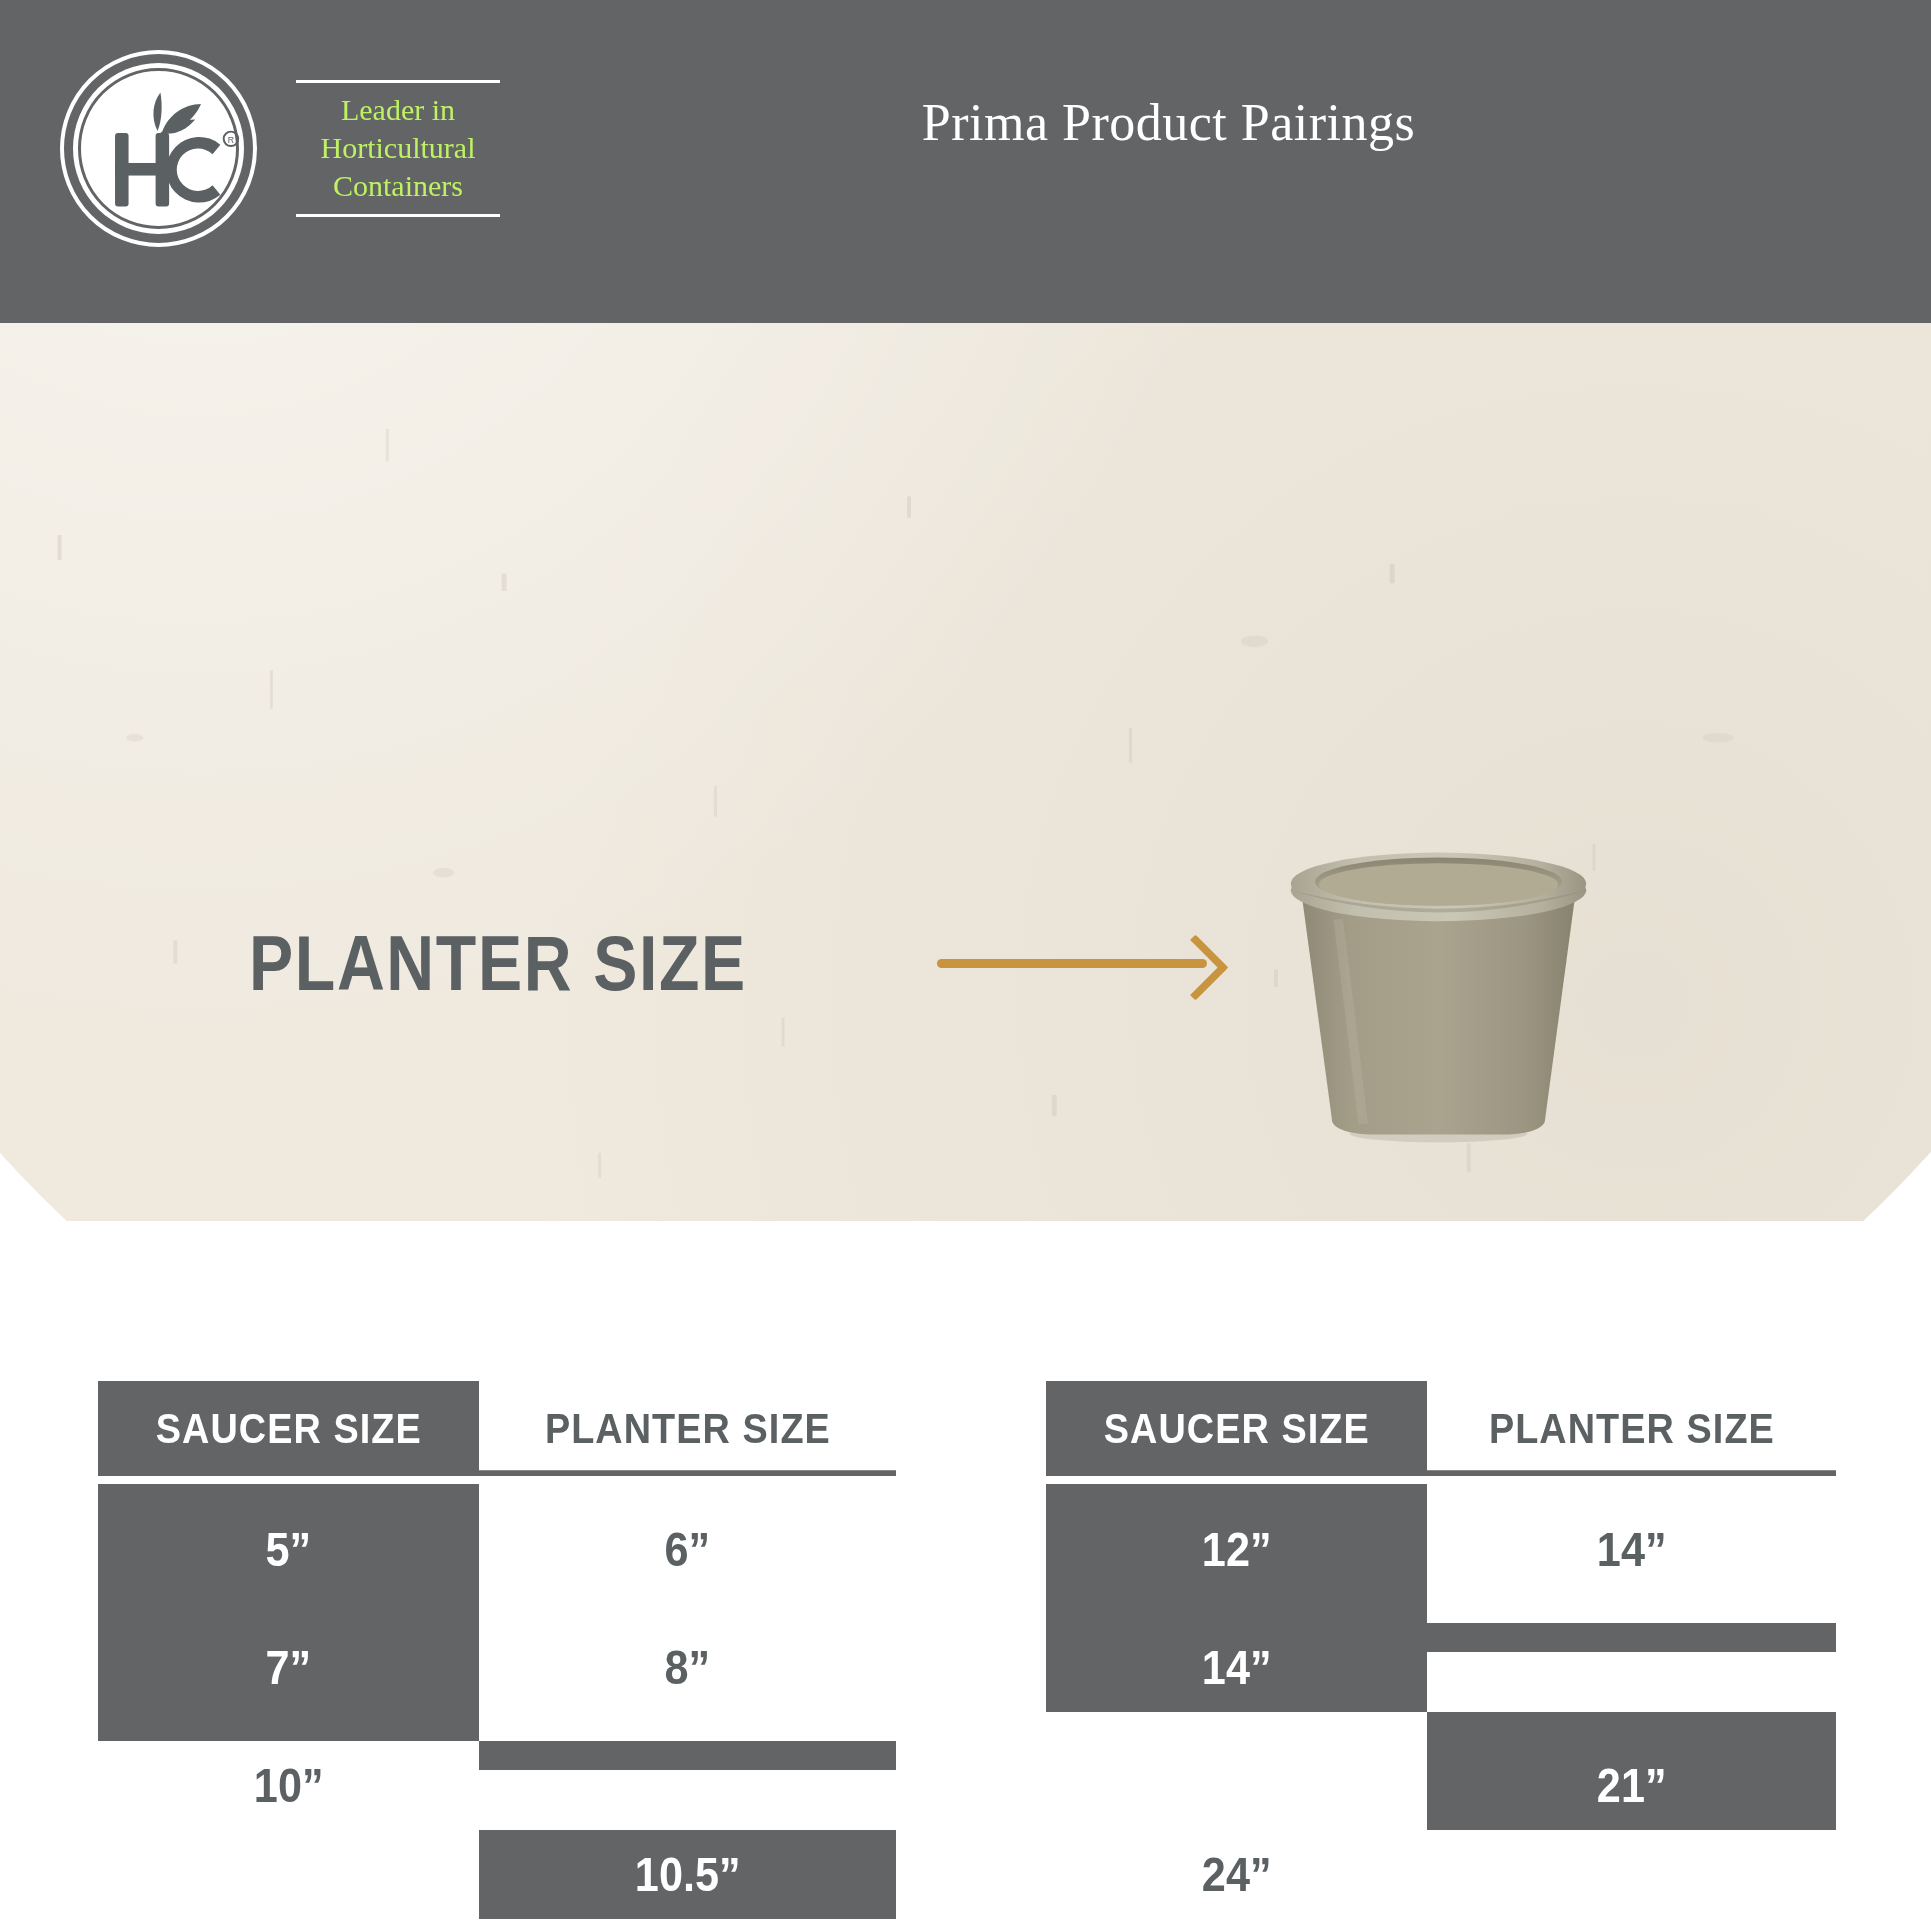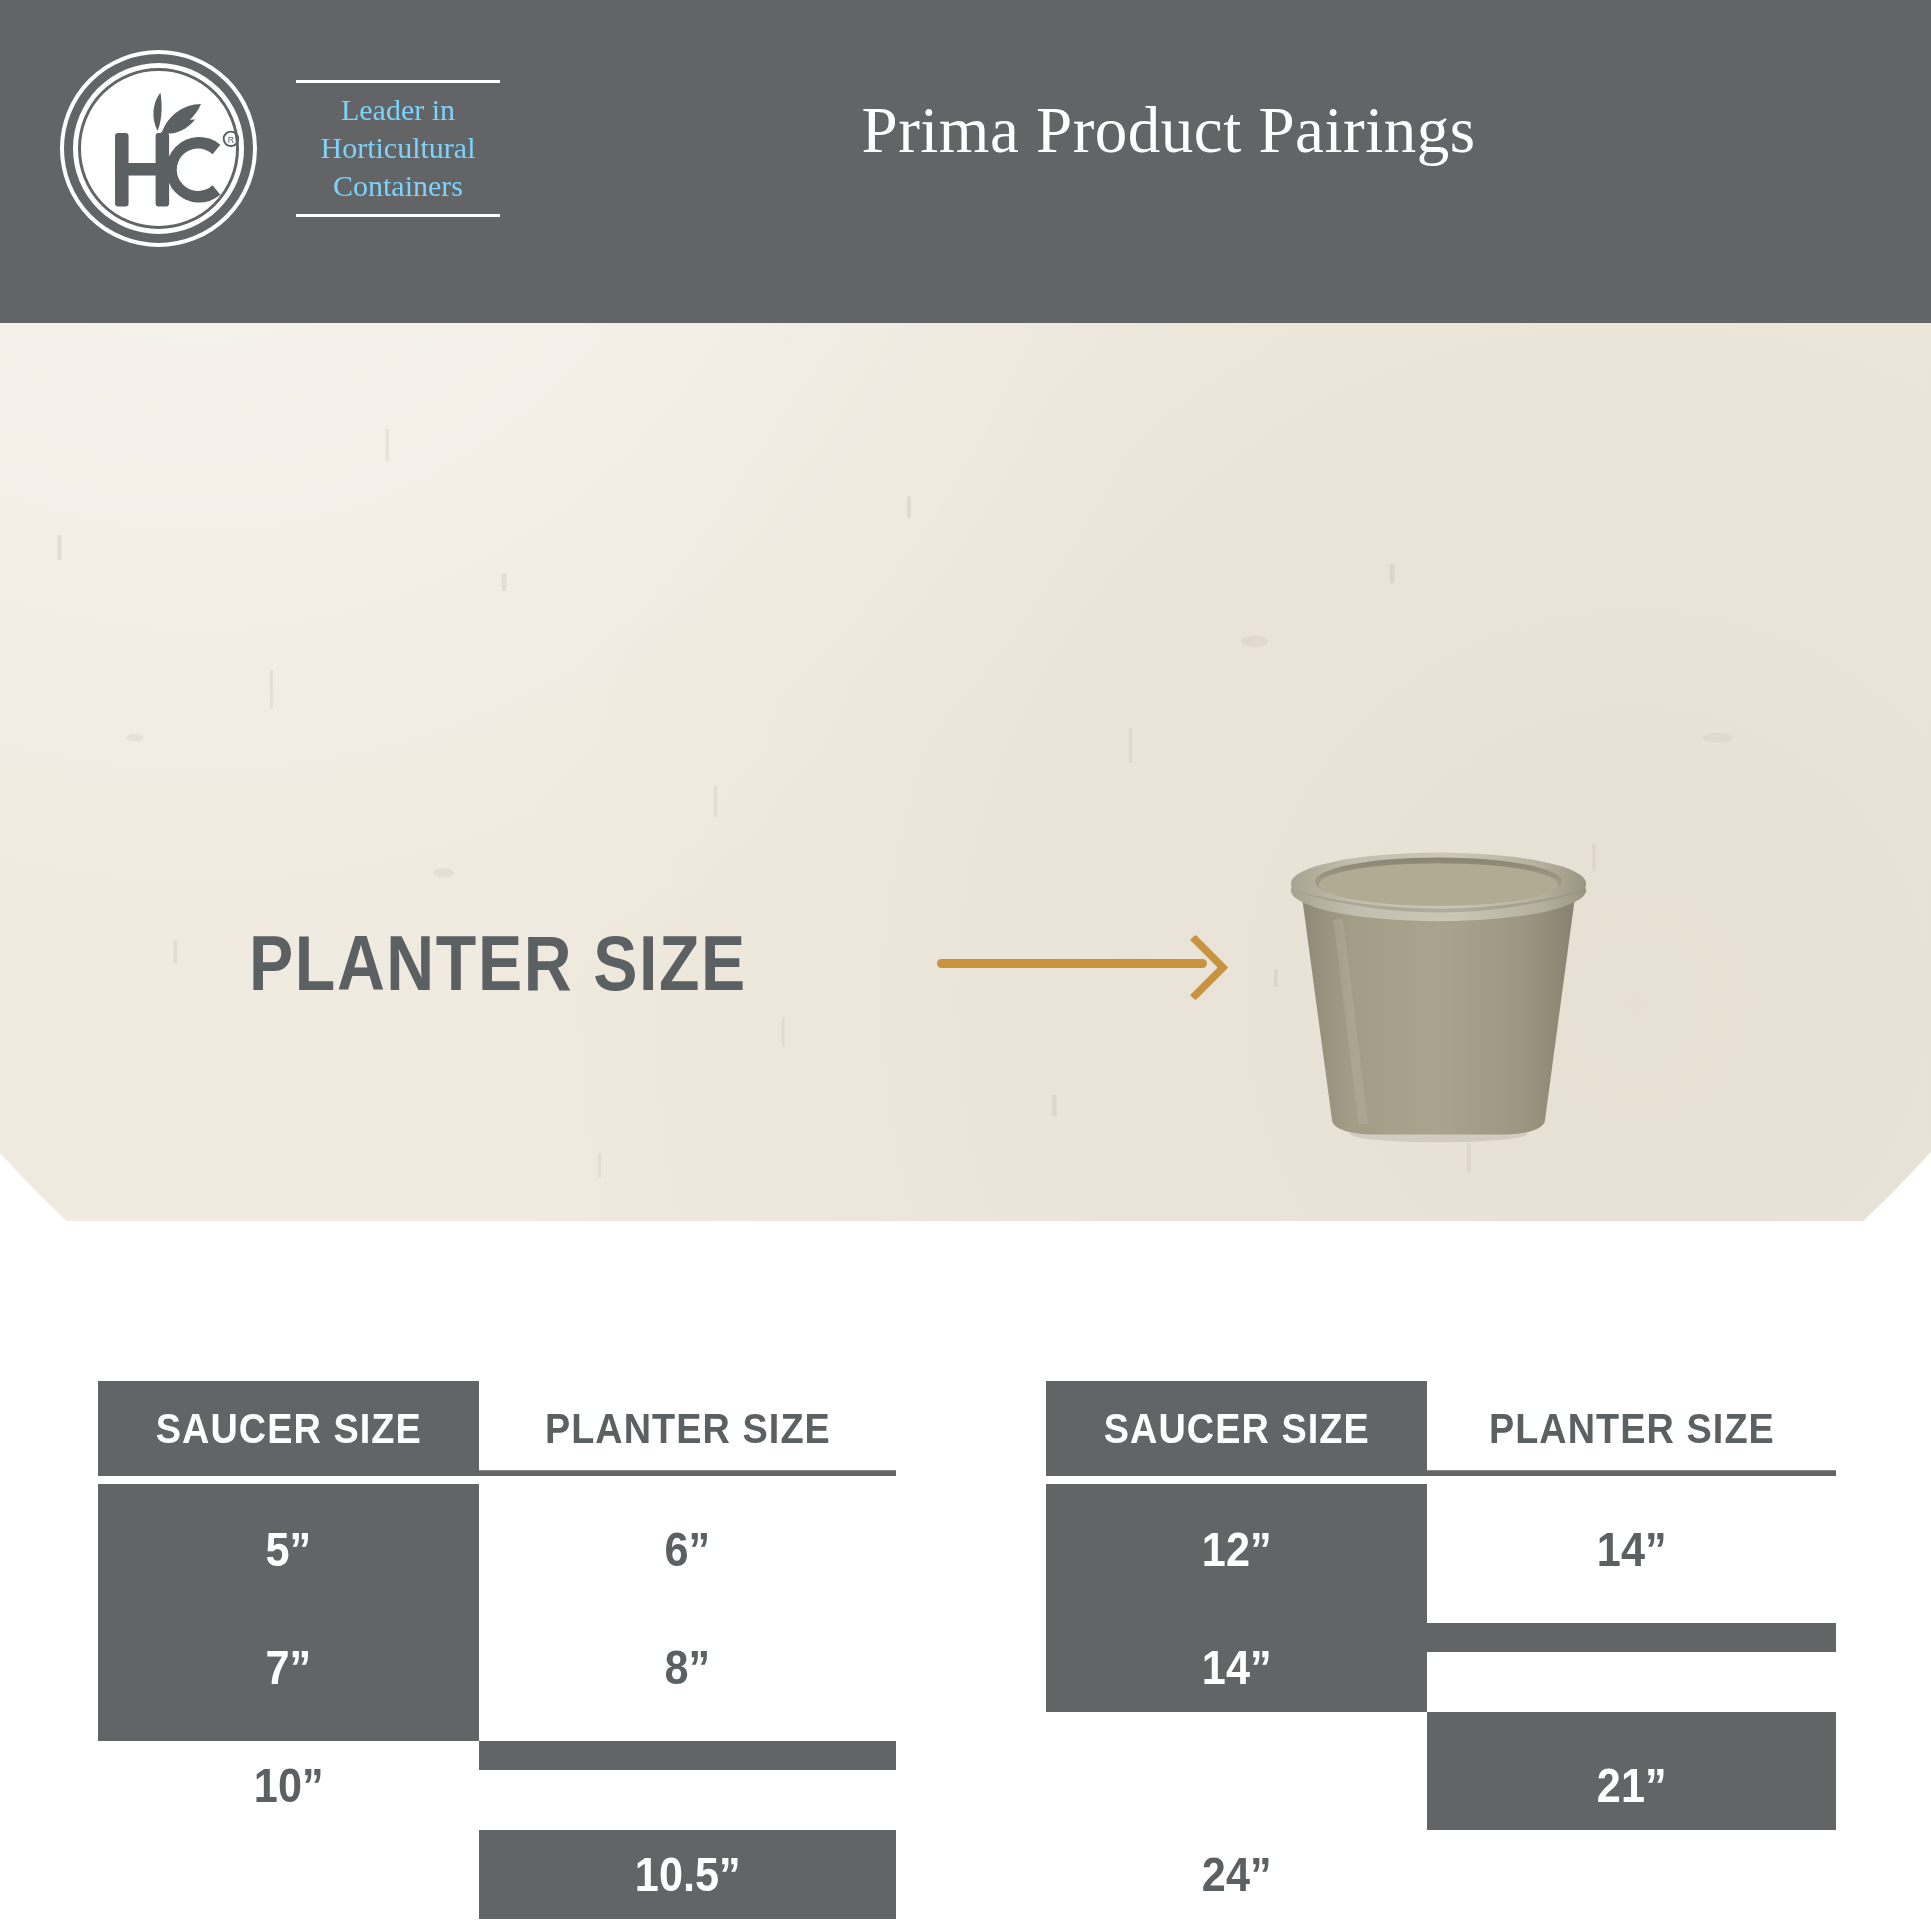--- a/index.html
+++ b/index.html
@@ -42,40 +42,40 @@
     border-radius:50%;
     border:3.9px solid #636466;
     box-sizing:border-box;
   }
   .logo-svg{position:absolute;left:0;top:0;width:197px;height:197px;}
 
   .logo-tagline{
     position:relative;
     width:216px;
     text-align:center;
-    color:#7dd3fc;
+    color:#bef264;
     font-family:"Liberation Serif", serif;
     font-size:30px;
     line-height:38px;
     padding:10.6px 0 12.6px 0;
   }
   .logo-tagline:before,
   .logo-tagline:after{
     content:"";position:absolute;left:5.8px;right:5.8px;height:2.9px;background:#ffffff;
   }
   .logo-tagline:before{top:0;}
   .logo-tagline:after{bottom:0;}
   .tag-line{display:block;white-space:nowrap;}
 
   .header-title{
     position:absolute;left:0;top:93px;width:1931px;
     text-align:center;
     color:#ffffff;
     font-family:"Liberation Serif", serif;
-    font-size:65px;
+    font-size:52px;
     letter-spacing:0.5px;
     padding-left:406px;
     box-sizing:border-box;
   }
 
   
   .cream-panel{
     position:absolute;left:0;top:323px;width:1931px;height:898px;
     overflow:hidden;
   }

